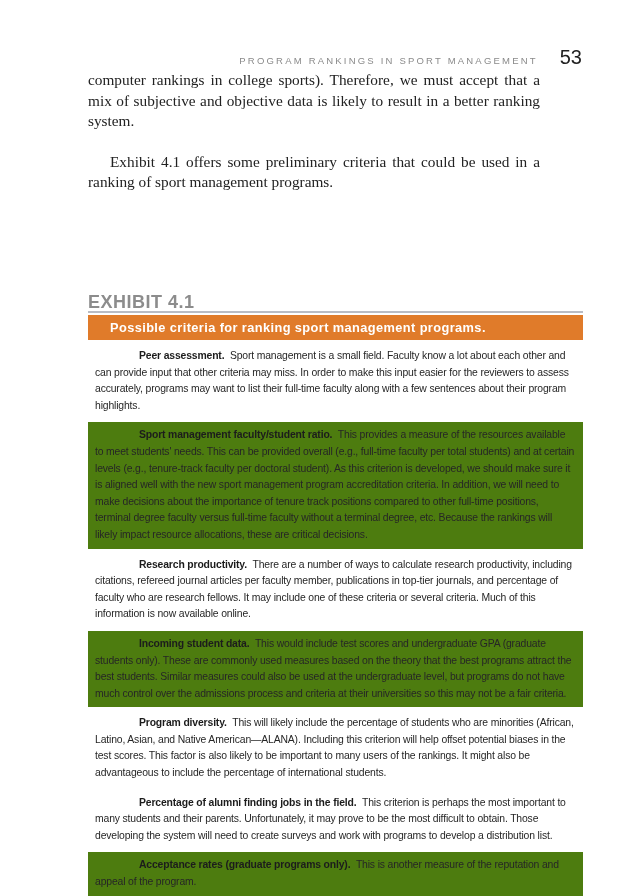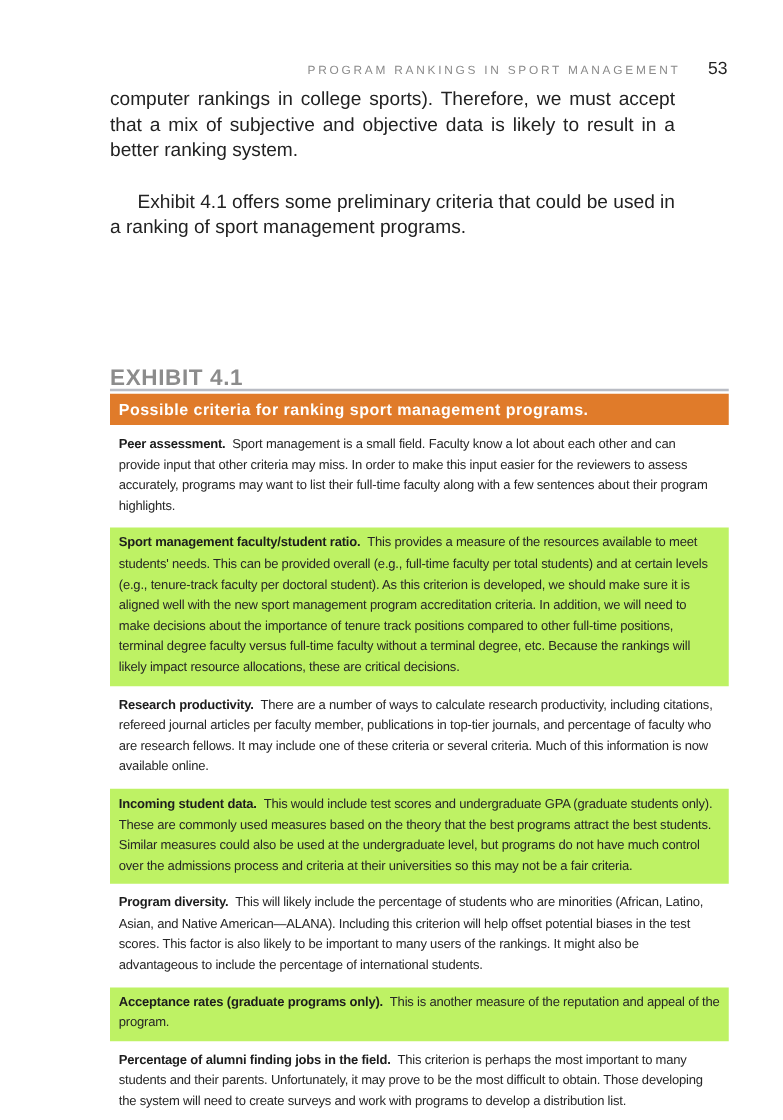--- a/index.html
+++ b/index.html
@@ -7,49 +7,49 @@
     .page { position: absolute; left: 0; top: 4px; width: 625px; height: 896px; background: #fff; }
 
     .running-head {
       position: absolute; top: 42px; right: 43px; left: 200px;
       display: flex; justify-content: flex-end; align-items: baseline;
       font-family: "Liberation Sans", sans-serif;
     }
     .running-title {
       font-size: 9.5px; letter-spacing: 2.2px; color: #8a8a8a; margin-right: 22px;
     }
-    .page-number { font-size: 14px; color: #222; }
+    .page-number { font-size: 20px; color: #222; }
 
     .body-text {
       position: absolute; left: 88px; width: 452px; top: 66px;
-      font-family: Liberation Sans, sans-serif; font-size: 15.3px; line-height: 20.6px;
+      font-family: Liberation Serif, serif; font-size: 15.3px; line-height: 20.6px;
       color: #222; text-align: justify;
     }
     .body-text p { margin: 0 0 9px 0; }
     .body-text p.indent { text-indent: 22px; }
     .body-text p.exhibit-intro { margin-top: 20px; }
 
     .exhibit {
       position: absolute; left: 88px; width: 495px; top: 290px;
       font-family: "Liberation Sans", sans-serif;
     }
     .exhibit-label {
       font-size: 18px; font-weight: bold; color: #8c8c8c; letter-spacing: 0.5px;
       border-bottom: 2px solid #b9bcc4; padding-bottom: 1px; margin-bottom: 2px; line-height: 16px;
     }
     .exhibit-caption {
       background: #e07b2a; color: #fff; font-size: 12.8px; font-weight: bold;
-      padding: 4px 7px; line-height: 17px; letter-spacing: 0.4px;
+      padding: 4px 22px; line-height: 17px; letter-spacing: 0.4px;
     }
     .criterion {
       font-size: 10.4px; line-height: 16.6px; color: #262626; padding: 5px 7px 5px 7px;
       margin-top: 3px; letter-spacing: -0.15px;
     }
-    .criterion.shaded { background: #bef264; }
-    .criterion-title { font-weight: bold; color: #1c1c1c; }
+    .criterion.shaded { background: #4d7c0f; }
+    .criterion-title { font-weight: bold; color: #1c1c1c; margin-left: 44px; }
     .criterion-title::after { content: "\00a0\00a0"; }
   </style>
 </head>
 <body>
 
 <div class="page">
 
   <div class="running-head">
     <span class="running-title">PROGRAM RANKINGS IN SPORT MANAGEMENT</span>
     <span class="page-number">53</span>
@@ -72,24 +72,24 @@
     </div>
     <div class="criterion">
       <span class="criterion-title">Research productivity.</span><span>There are a number of ways to calculate research productivity, including citations, refereed journal articles per faculty member, publications in top-tier journals, and percentage of faculty who are research fellows. It may include one of these criteria or several criteria. Much of this information is now available online.</span>
     </div>
     <div class="criterion shaded">
       <span class="criterion-title">Incoming student data.</span><span>This would include test scores and undergraduate GPA (graduate students only). These are commonly used measures based on the theory that the best programs attract the best students. Similar measures could also be used at the undergraduate level, but programs do not have much control over the admissions process and criteria at their universities so this may not be a fair criteria.</span>
     </div>
     <div class="criterion">
       <span class="criterion-title">Program diversity.</span><span>This will likely include the percentage of students who are minorities (African, Latino, Asian, and Native American—ALANA). Including this criterion will help offset potential biases in the test scores. This factor is also likely to be important to many users of the rankings. It might also be advantageous to include the percentage of international students.</span>
     </div>
+    <div class="criterion">
+      <span class="criterion-title">Percentage of alumni finding jobs in the field.</span><span>This criterion is perhaps the most important to many students and their parents. Unfortunately, it may prove to be the most difficult to obtain. Those developing the system will need to create surveys and work with programs to develop a distribution list.</span>
+    </div>
     <div class="criterion shaded">
       <span class="criterion-title">Acceptance rates (graduate programs only).</span><span>This is another measure of the reputation and appeal of the program.</span>
-    </div>
-    <div class="criterion">
-      <span class="criterion-title">Percentage of alumni finding jobs in the field.</span><span>This criterion is perhaps the most important to many students and their parents. Unfortunately, it may prove to be the most difficult to obtain. Those developing the system will need to create surveys and work with programs to develop a distribution list.</span>
     </div>
     <div class="criterion shaded">
       
     </div>
 
   </div>
 </div>
 
 </body></html>

